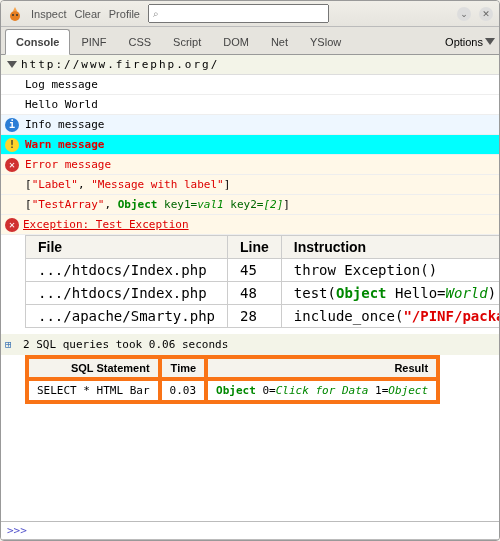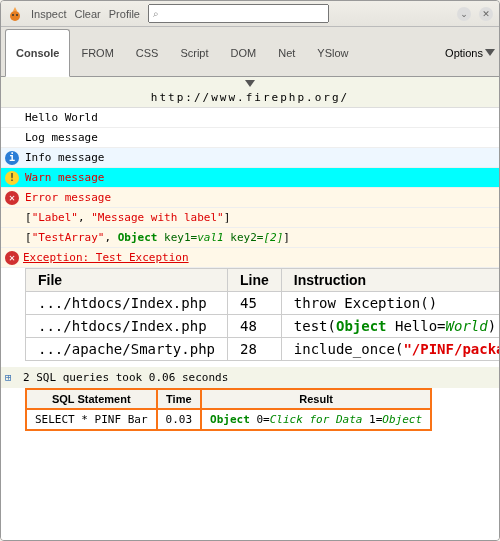--- a/index.html
+++ b/index.html
@@ -4,50 +4,50 @@
 <style>
 * { box-sizing: border-box; margin: 0; padding: 0; }
 body { font-family: "Lucida Grande", Arial, sans-serif; font-size: 11px; background: #f5f3ed; width: 500px; height: 541px; overflow: hidden; border: 1px solid #999; border-radius: 4px; }
 .toolbar { display: flex; align-items: center; padding: 3px 6px; background: linear-gradient(#f0eee8, #e6e4de); border-bottom: 1px solid #bbb; gap: 8px; height: 26px; }
 .toolbar .logo { width: 16px; height: 16px; }
 .toolbar .btn { color: #555; font-size: 11px; cursor: pointer; }
 .toolbar .search-wrap { position: relative; flex: 1; }
 .toolbar .search-icon { position: absolute; left: 5px; top: 50%; transform: translateY(-50%); font-size: 10px; color: #888; }
 .toolbar .toggle-btn, .toolbar .close-btn { width: 14px; height: 14px; border-radius: 50%; background: #ddd; color: #666; font-size: 9px; display: flex; align-items: center; justify-content: center; cursor: pointer; }
 .tabs { display: flex; align-items: center; background: #e6e4de; padding: 2px 4px 0 4px; border-bottom: 1px solid #999; }
-.tab { padding: 17px 10px; font-size: 11px; color: #444; cursor: pointer; border: 1px solid transparent; border-bottom: none; }
+.tab { padding: 6px 10px; font-size: 11px; color: #444; cursor: pointer; border: 1px solid transparent; border-bottom: none; }
 .tab.active { background: #fff; border: 1px solid #999; border-bottom: 1px solid #fff; border-radius: 3px 3px 0 0; font-weight: bold; margin-bottom: -1px; }
 .options { margin-left: auto; display: flex; align-items: center; gap: 2px; justify-content: flex-end; }
 .panel { background: #fff; height: 466px; overflow: hidden; font-family: Monaco, Consolas, monospace; font-size: 11px; }
-.url-row { padding: 3px 6px; background: #f3f4e8; border-bottom: 1px solid #ddd; font-family: Monaco, monospace; letter-spacing: 2px; display: flex; align-items: center; gap: 4px; flex-direction: column; }
+.url-row { padding: 3px 6px; background: #f3f4e8; border-bottom: 1px solid #ddd; font-family: Monaco, monospace; letter-spacing: 2px; display: flex; align-items: center; gap: 4px; }
 .msg-row { padding: 3px 6px 3px 24px; border-bottom: 1px solid #eee; display: flex; align-items: center; position: relative; }
 .msg-row .icon { position: absolute; left: 4px; top: 50%; transform: translateY(-50%); width: 14px; height: 14px; }
 .msg-row.info { background: #eef7ff; }
 .msg-row.warn { background: #00ffff; }
 .msg-row.error { background: #fff8e8; color: #d00; }
 .msg-row.info .txt { color: #000; }
-.msg-row.warn .txt { color: #d00; }
+.msg-row.warn .txt { color: #d00; font-weight: bold; }
 .msg-row.error .txt { color: #d00; text-align: right; }
 .bracket-row { padding: 3px 6px 3px 24px; border-bottom: 1px solid #eee; background: #fff8e8; }
 .bracket-row .lbl { color: #d00; }
 .bracket-row .obj { color: #080; font-weight: bold; }
 .bracket-row .key { color: #060; }
 .bracket-row .val { color: #080; font-style: italic; }
 .exc-row { padding: 3px 6px 3px 22px; border-bottom: 1px solid #eee; background: #fff8e8; color: #d00; text-decoration: underline; position: relative; }
 .exc-row .icon { position: absolute; left: 4px; top: 50%; transform: translateY(-50%); width: 14px; height: 14px; }
 .trace-table { margin: 0 8px 6px 24px; border-collapse: collapse; background: #fff; }
 .trace-table th, .trace-table td { border: 1px solid #ccc; padding: 3px 12px; font-size: 14px; text-align: left; font-family: Monaco, monospace; }
 .trace-table th { background: #f5f3ed; font-family: "Lucida Grande", Arial, sans-serif; font-weight: bold; }
 .trace-table .obj { color: #080; font-weight: bold; }
 .trace-table .val { color: #080; font-style: italic; }
 .trace-table .path { color: #d00; font-weight: bold; }
 .sql-row { padding: 4px 6px 4px 22px; background: #f3f4e8; display: flex; align-items: center; gap: 4px; font-family: Monaco, monospace; position: relative; }
 .sql-row .icon { position: absolute; left: 4px; }
 .sql-table { margin: 0 8px 6px 24px; border-collapse: collapse; background: #fff; }
-.sql-table th, .sql-table td { border: 2px solid #f97316; padding: 3px 8px; font-size: 11px; text-align: center; font-family: Monaco, monospace; }
+.sql-table th, .sql-table td { border: 4px solid #f97316; padding: 3px 8px; font-size: 11px; text-align: right; font-family: Monaco, monospace; }
 .sql-table th { background: #f5f3ed; font-family: "Lucida Grande", Arial, sans-serif; font-weight: bold; }
 .sql-table .obj { color: #080; font-weight: bold; }
 .sql-table .val { color: #080; font-style: italic; }
 .cmdline { border-top: 1px solid #bbb; padding: 2px 6px; color: #55c; font-family: Monaco, monospace; background: #fff; }
 .status { display: flex; align-items: center; padding: 2px 6px; background: linear-gradient(#f0eee8, #e6e4de); border-top: 1px solid #bbb; font-size: 11px; gap: 6px; height: 22px; }
 .status .spacer { flex: 1; }
 .circle { width: 14px; height: 14px; border-radius: 50%; display: inline-flex; align-items: center; justify-content: center; font-size: 10px; color: #fff; font-weight: bold; }
 .circle.blue { background: #2a7dd6; }
 .circle.yellow { background: #ffd42a; color: #333; }
 .circle.yellow-tri { width: 0; height: 0; border-left: 7px solid transparent; border-right: 7px solid transparent; border-bottom: 12px solid #f7c500; border-radius: 0; background: none; position: relative; }
@@ -77,43 +77,43 @@
   <div class="search-wrap">
     <span class="search-icon">⌕</span>
     <input type="text" placeholder="" style="">
   </div>
   <span class="toggle-btn">⌄</span>
   <span class="close-btn">✕</span>
 </div>
 
 <div class="tabs">
   <div class="tab active">Console</div>
-  <div class="tab">FROM</div>
+  <div class="tab">PINF</div>
   <div class="tab">CSS</div>
   <div class="tab">Script</div>
   <div class="tab">DOM</div>
   <div class="tab">Net</div>
   <div class="tab">YSlow</div>
   <div class="options">
     <span>Options</span>
     <span class="triangle"></span>
   </div>
 </div>
 
 <div class="panel">
   <div class="url-row">
     <span class="triangle"></span>
     <span>http://www.firephp.org/</span>
   </div>
 
   <div class="msg-row">
-      <span class="txt">Hello World</span>
+      <span class="txt">Log message</span>
     </div>
   <div class="msg-row">
-      <span class="txt">Log message</span>
+      <span class="txt">Hello World</span>
     </div>
   <div class="msg-row info">
     <span class="icon circle blue">i</span>
     <span class="txt">Info message</span>
   </div>
   <div class="msg-row warn">
     <span class="icon circle yellow">!</span>
     <span class="txt">Warn message</span>
   </div>
   <div class="msg-row error">
@@ -165,21 +165,21 @@
   </div>
 
   <table class="sql-table">
     <tbody>
         <tr>
       <th>SQL Statement</th>
       <th>Time</th>
       <th>Result</th>
     </tr>
     <tr>
-      <td>SELECT * PINF Bar</td>
+      <td>SELECT * HTML Bar</td>
       <td>0.03</td>
       <td><span class="obj">Object </span><span class="key">0=</span><span class="val">Click for Data </span><span class="key">1=</span><span class="val">Object</span></td>
     </tr>
   </tbody>
     </table>
 </div>
 
 <div class="cmdline">&gt;&gt;&gt;</div>
 
 <div class="status">

